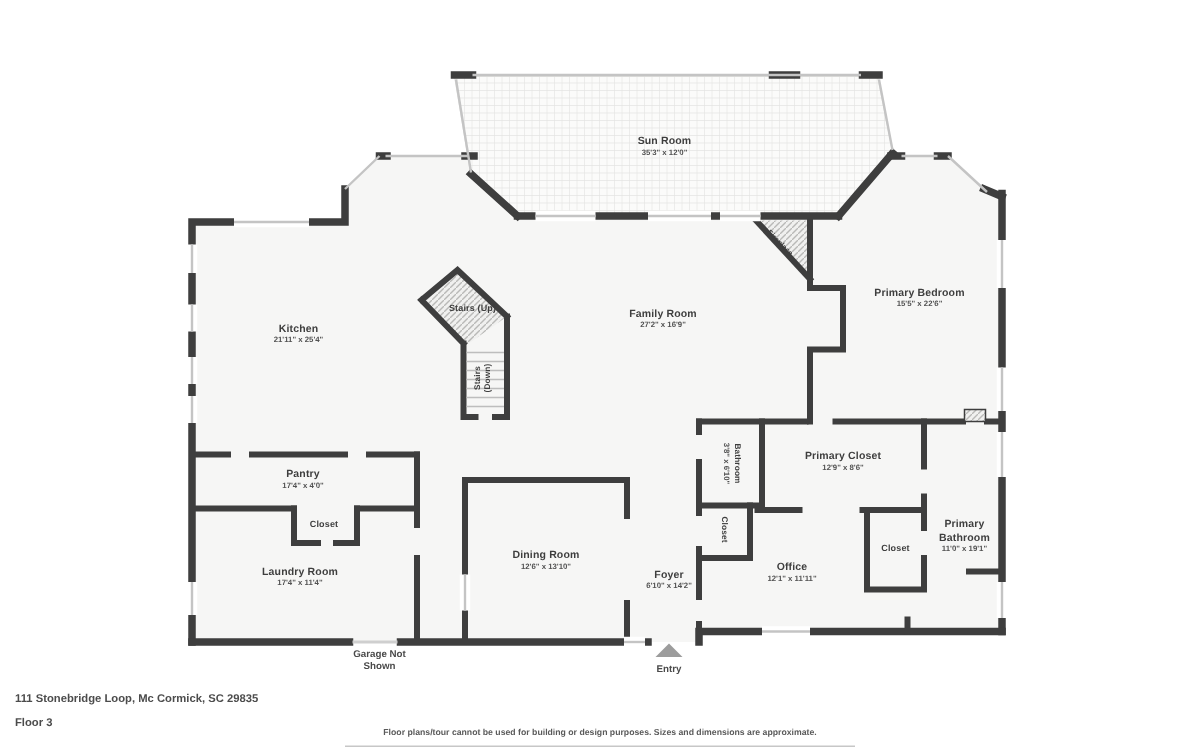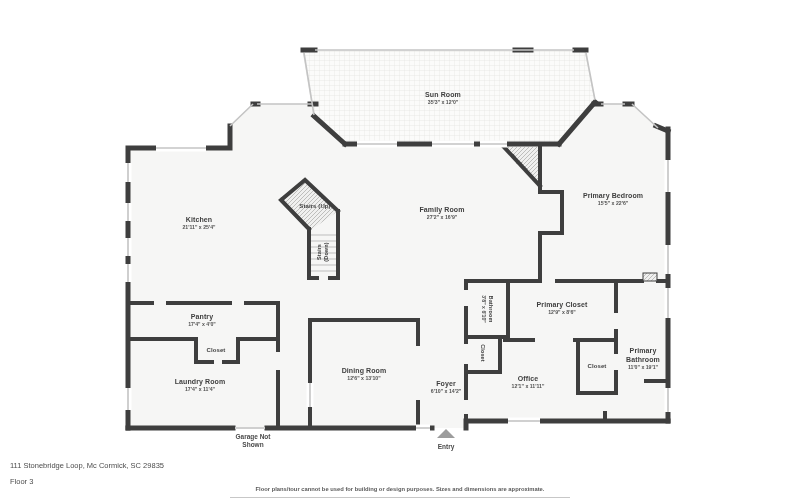--- a/index.html
+++ b/index.html
@@ -12,21 +12,21 @@
   .lbl .dm{display:block;font-size:5.2px;font-weight:600;color:#525252;}
   .lbl.small .nm{font-size:6px;}
   .lbl.tiny .nm{font-size:5.5px;}
   .lbl.rot90{transform:translate(-50%,-50%) rotate(90deg);}
   .lbl.rotm90{transform:translate(-50%,-50%) rotate(-90deg);}
   .lbl.rot45{transform:translate(-50%,-50%) rotate(45deg);}
   .lbl.wrap{white-space:normal;}
   .lbl.fireplace .nm{font-size:4.8px;font-weight:600;}
   .note{position:absolute;transform:translate(-50%,0);text-align:center;font-size:6.5px;
         font-weight:700;color:#4a4a4a;line-height:1.25;}
-  .footer-line{position:absolute;font-size:7.5px;font-weight:400;color:#4c4c4c;}
+  .footer-line{position:absolute;font-size:7.5px;font-weight:700;color:#4c4c4c;}
   .disclaimer{position:absolute;left:0;top:486px;width:100%;text-align:center;
               font-size:5.8px;font-weight:600;color:#5a5a5a;}
   .bottom-rule{position:absolute;left:230px;top:497px;width:340px;height:1px;background:#c7c7c7;}
 </style>
 </head>
 <body>
 
 <div id="stage">
 
   <svg id="plan-svg" width="800" height="500" viewBox="0 0 800 500">

